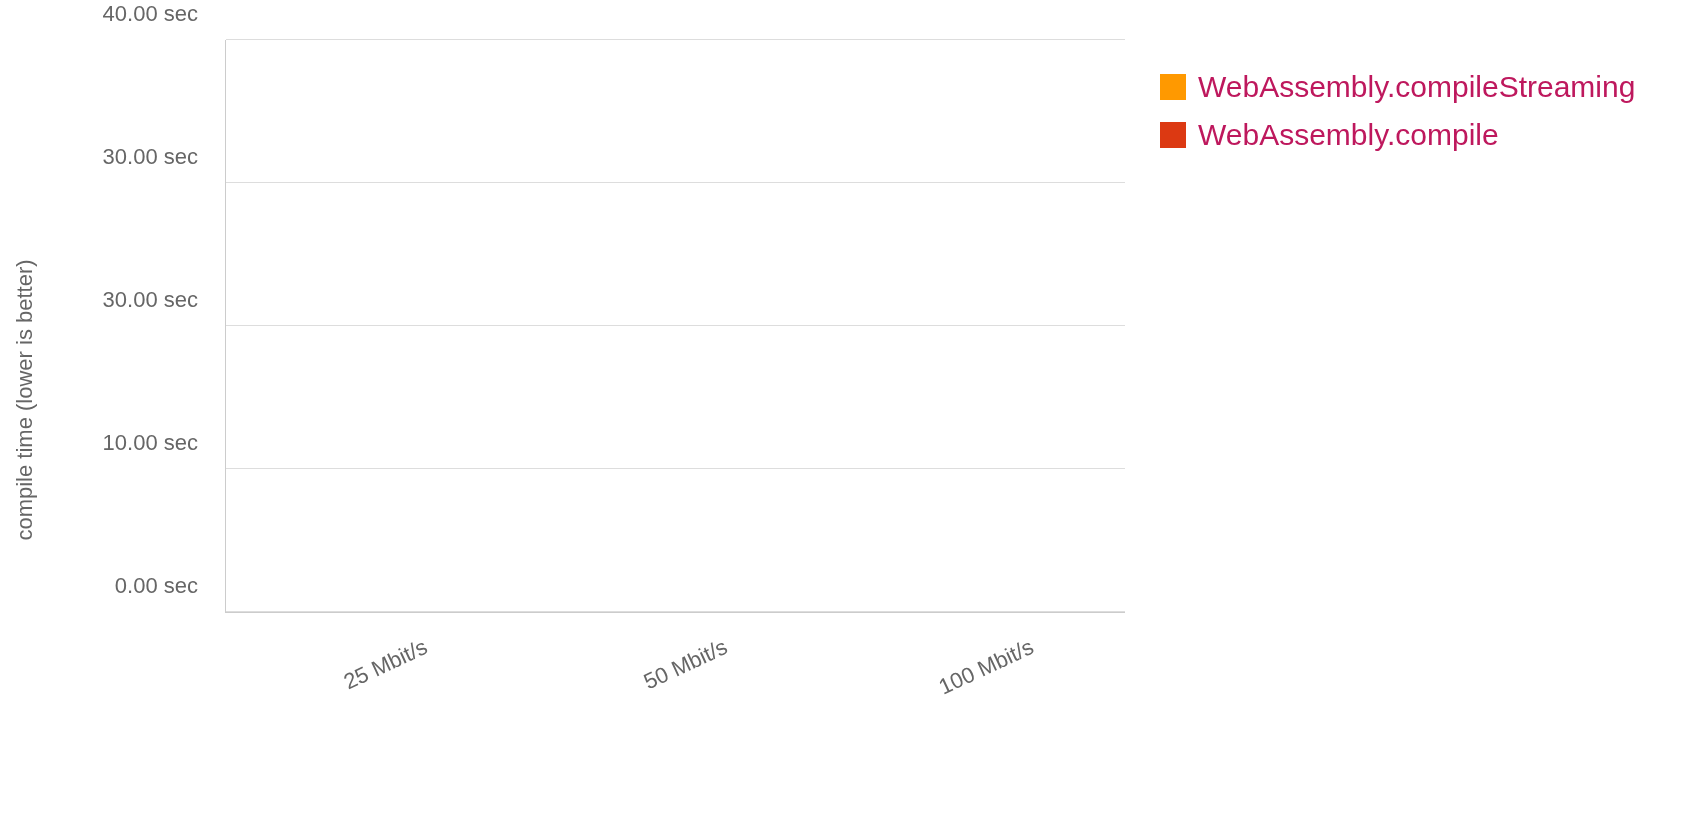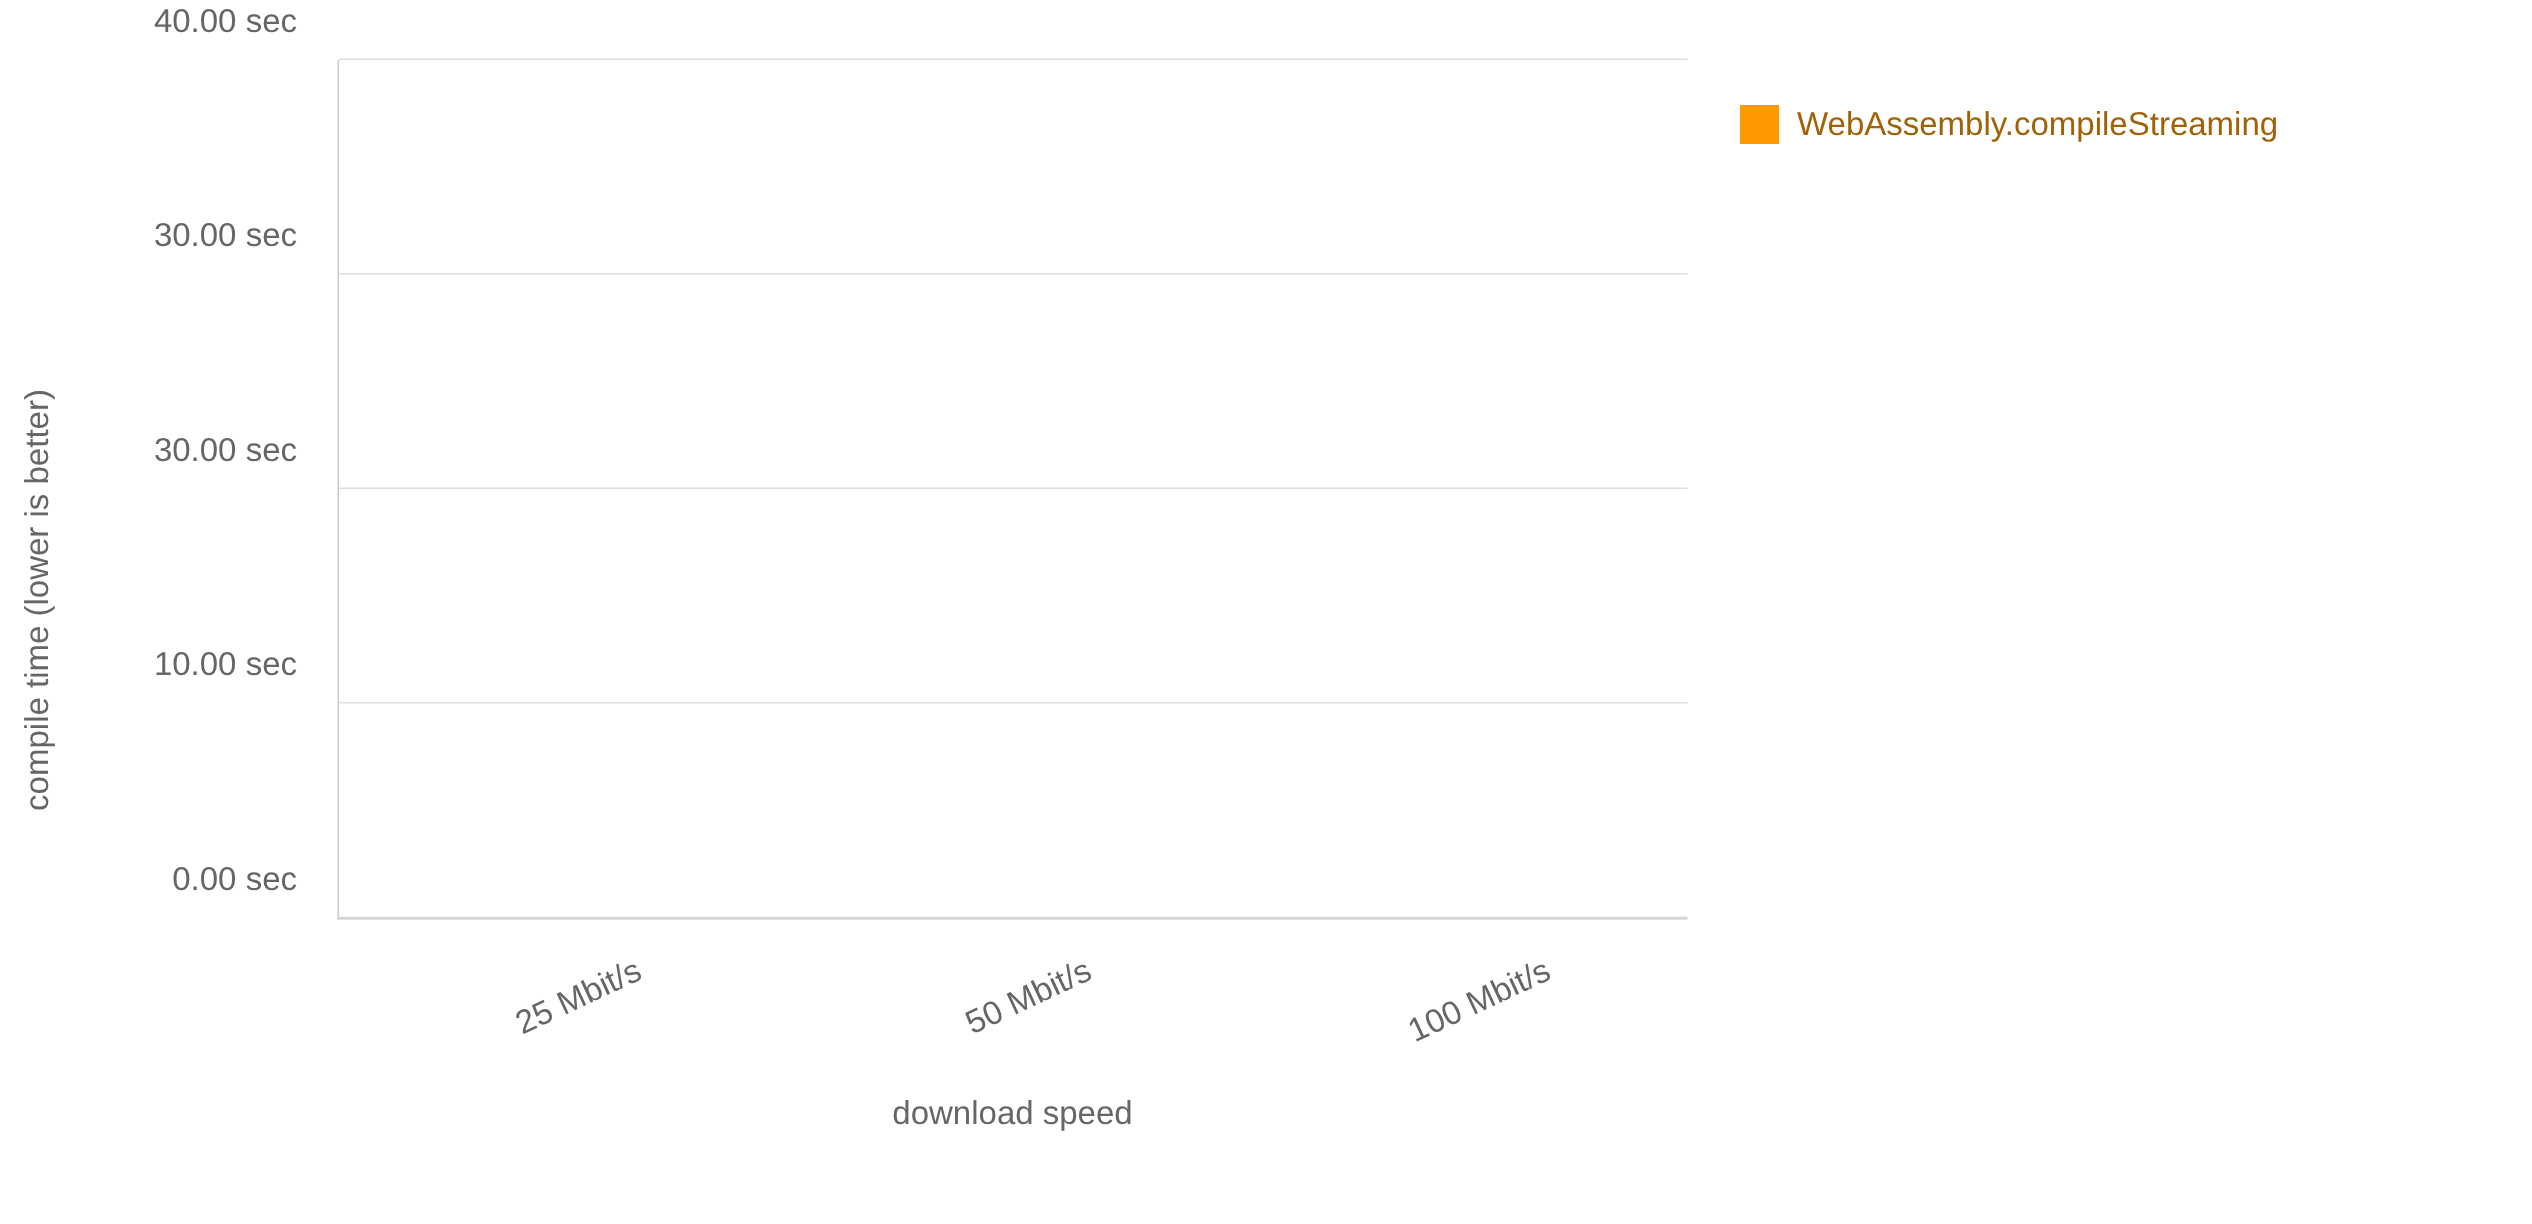--- a/index.html
+++ b/index.html
@@ -88,22 +88,22 @@
       left: 185px;
       width: 900px;
       text-align: center;
       font-size: 22px;
       color: #666;
     }
     .legend {
       position: absolute;
       top: 70px;
       left: 1160px;
-      font-size: 22px;
-      color: #a16207;
+      font-size: 30px;
+      color: #be185d;
     }
     .legend-item {
       display: flex;
       align-items: center;
       margin-bottom: 14px;
     }
     .legend-swatch {
       width: 26px;
       height: 26px;
       margin-right: 12px;
@@ -159,21 +159,24 @@
         <div class="seg orange" style="bottom:15%;height:9.75%"></div>
       </div>
       <div class="bar" style="left:155px;">
         <div class="seg blue" style="bottom:0%;height:15%"></div>
         <div class="seg red" style="bottom:15%;height:20.75%"></div>
       </div>
       <div class="x-tick">100 Mbit/s</div>
     </div>
   </div>
 
-  <div class="x-axis-label">download speed</div>
 </div>
 
 <div class="legend">
   <div class="legend-item">
     <div class="legend-swatch orange"></div>
     <span>WebAssembly.compileStreaming</span>
   </div>
+  <div class="legend-item">
+    <div class="legend-swatch red"></div>
+    <span>WebAssembly.compile</span>
+  </div>
 </div>
 
 </body></html>

